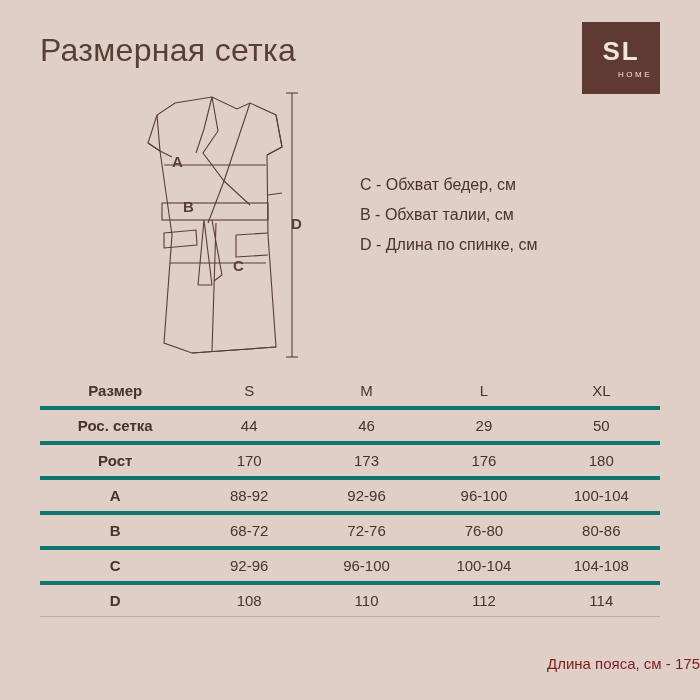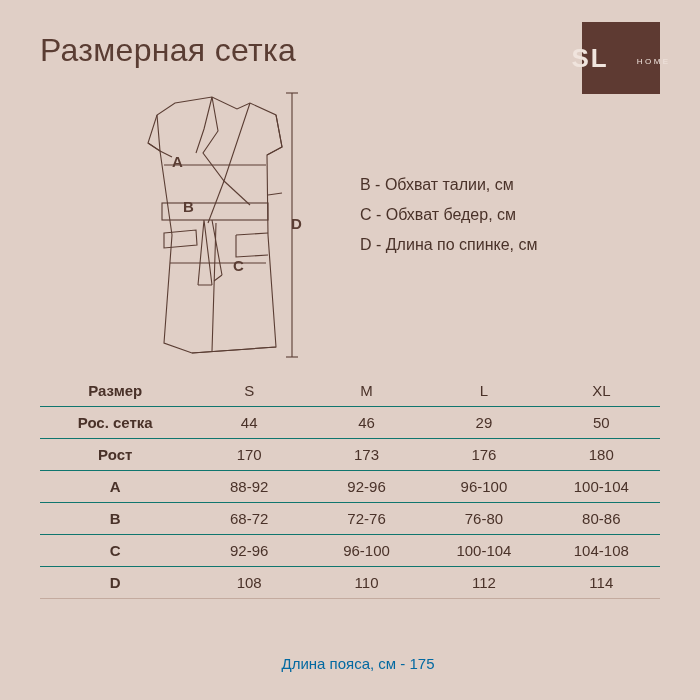--- a/index.html
+++ b/index.html
@@ -33,21 +33,21 @@
   }
   .logo {
     position: absolute;
     right: 40px;
     top: 22px;
     width: 78px;
     height: 72px;
     background: #5e3a32;
     color: #f0e4dd;
     display: flex;
-    flex-direction: row;
+    flex-direction: column;
     align-items: center;
     justify-content: center;
     margin-left: 27px;
   }
   .logo-main {
     font-size: 26px;
     font-weight: 700;
     letter-spacing: 2px;
     line-height: 1;
   }
@@ -96,41 +96,41 @@
   table {
     border-collapse: collapse;
     width: 100%;
     font-size: 15px;
     color: #4a3229;
   }
   table td, table th {
     text-align: center;
     padding: 7px 0 7px;
     font-weight: 400;
-    border-bottom: 1px solid #0f766e;
+    border-bottom: 4px solid #0f766e;
   }
   table tr:first-child th, table tr:first-child td {
     padding-top: 0;
   }
   table .rowhead {
     font-weight: 700;
     width: 150px;
   }
   table tr:last-child td, table tr:last-child th {
     border-bottom: 1px solid #c4ab9f;
   }
   .col { width: 117px; }
   .footnote {
     position: absolute;
     left: 16px;
     right: 0;
     top: 655px;
-    text-align: center;
+    text-align: right;
     font-size: 15px;
-    color: #0369a1;
+    color: #7f1d1d;
   }
 </style>
 </head>
 <body>
 
 <div class="page">
 
   <h1 class="title">Размерная сетка</h1>
 
   <div class="logo">
@@ -177,22 +177,22 @@
 
       <path d="M116 138 L112 266" fill="none"></path>
     </svg>
     <div class="robe-label lbl-a">A</div>
     <div class="robe-label lbl-b">B</div>
     <div class="robe-label lbl-c">C</div>
     <div class="robe-label lbl-d">D</div>
   </div>
 
   <div class="legend">
+    <div>C - Обхват бедер, см</div>
     <div>B - Обхват талии, см</div>
-    <div>C - Обхват бедер, см</div>
     <div>D - Длина по спинке, см</div>
   </div>
 
   <div class="table-wrap">
     <table>
       <tbody>
         <tr>
           <th class="rowhead">Размер</th>
           <th class="col">S</th>
           <th class="col">M</th>

